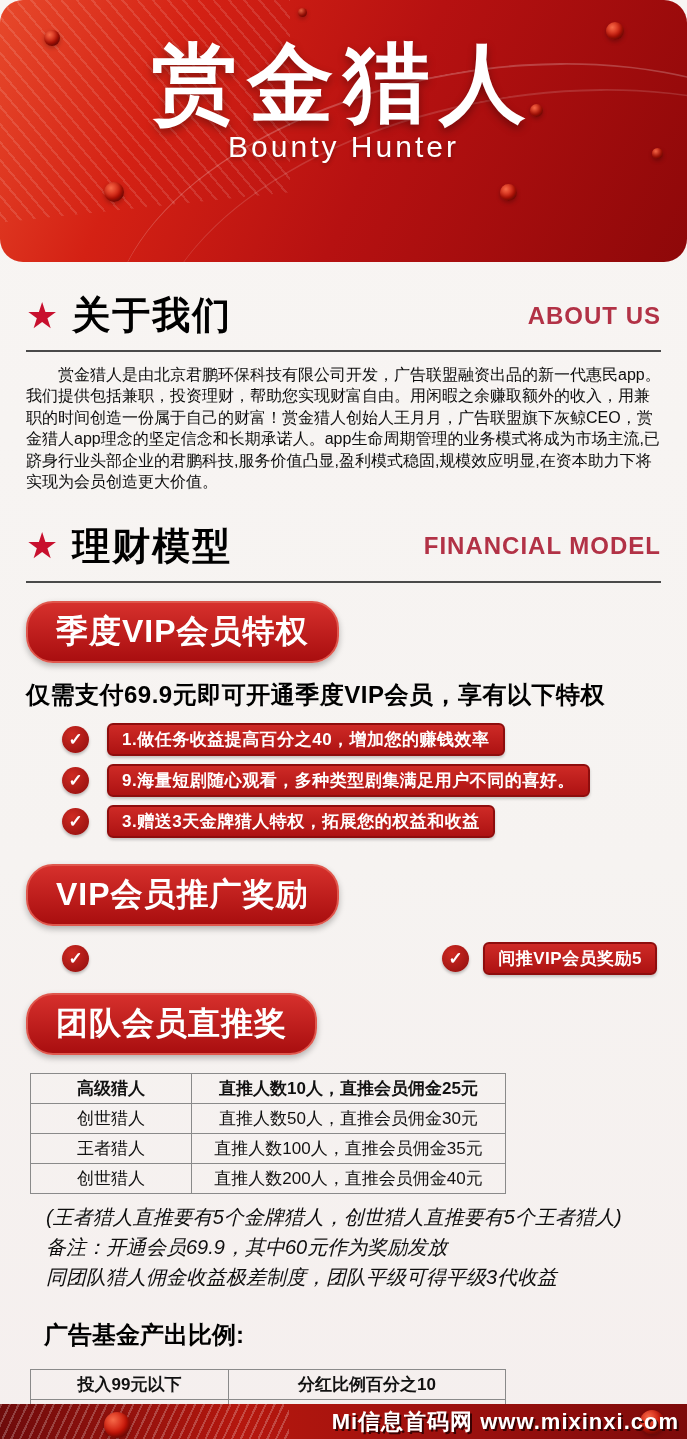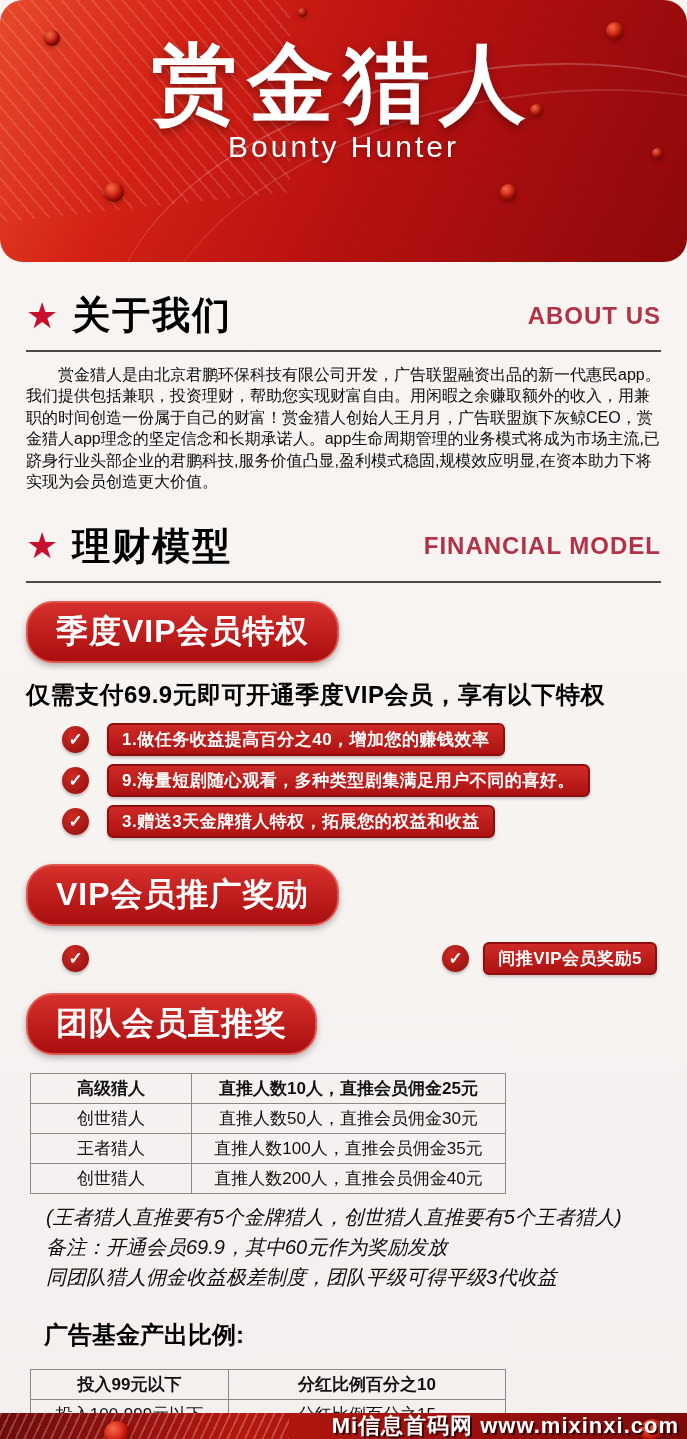--- a/index.html
+++ b/index.html
@@ -95,21 +95,21 @@
   table.data tr.first td{font-weight:700;}
   table.team td.c1{width:148px;}
   table.fund td.c1{width:185px;}
   .notes{margin-top:10px;}
   .notes p{font-size:20px;margin:3px 0 0 20px;color:#0d0d0d;font-weight:500;line-height:1.35;font-style:italic;}
   .fund-head{display:flex;align-items:center;margin-top:8px;}
   .fund-pill{min-width:150px;margin-top:10px;}
   .fund-title{font-size:24px;font-weight:800;color:#000;margin-left:18px;margin-top:20px;}
   
   .footer{
-    position:absolute;left:0;right:0;bottom:0;height:26px;
+    position:absolute;left:0;right:0;bottom:0;height:35px;
     background:linear-gradient(90deg,#6e0b0b,#b5170e 35%,#99100e 70%,#7d0a0a);
     overflow:hidden;
   }
   .footer-stripes{
     position:absolute;left:0;top:0;width:42%;height:100%;
     background:repeating-linear-gradient(115deg,rgba(255,255,255,.22) 0 2px,transparent 2px 8px);
   }
   .fball1{left:104px;top:8px;width:26px;height:26px;}
   .fball2{left:640px;top:6px;width:24px;height:24px;}
   .watermark{

